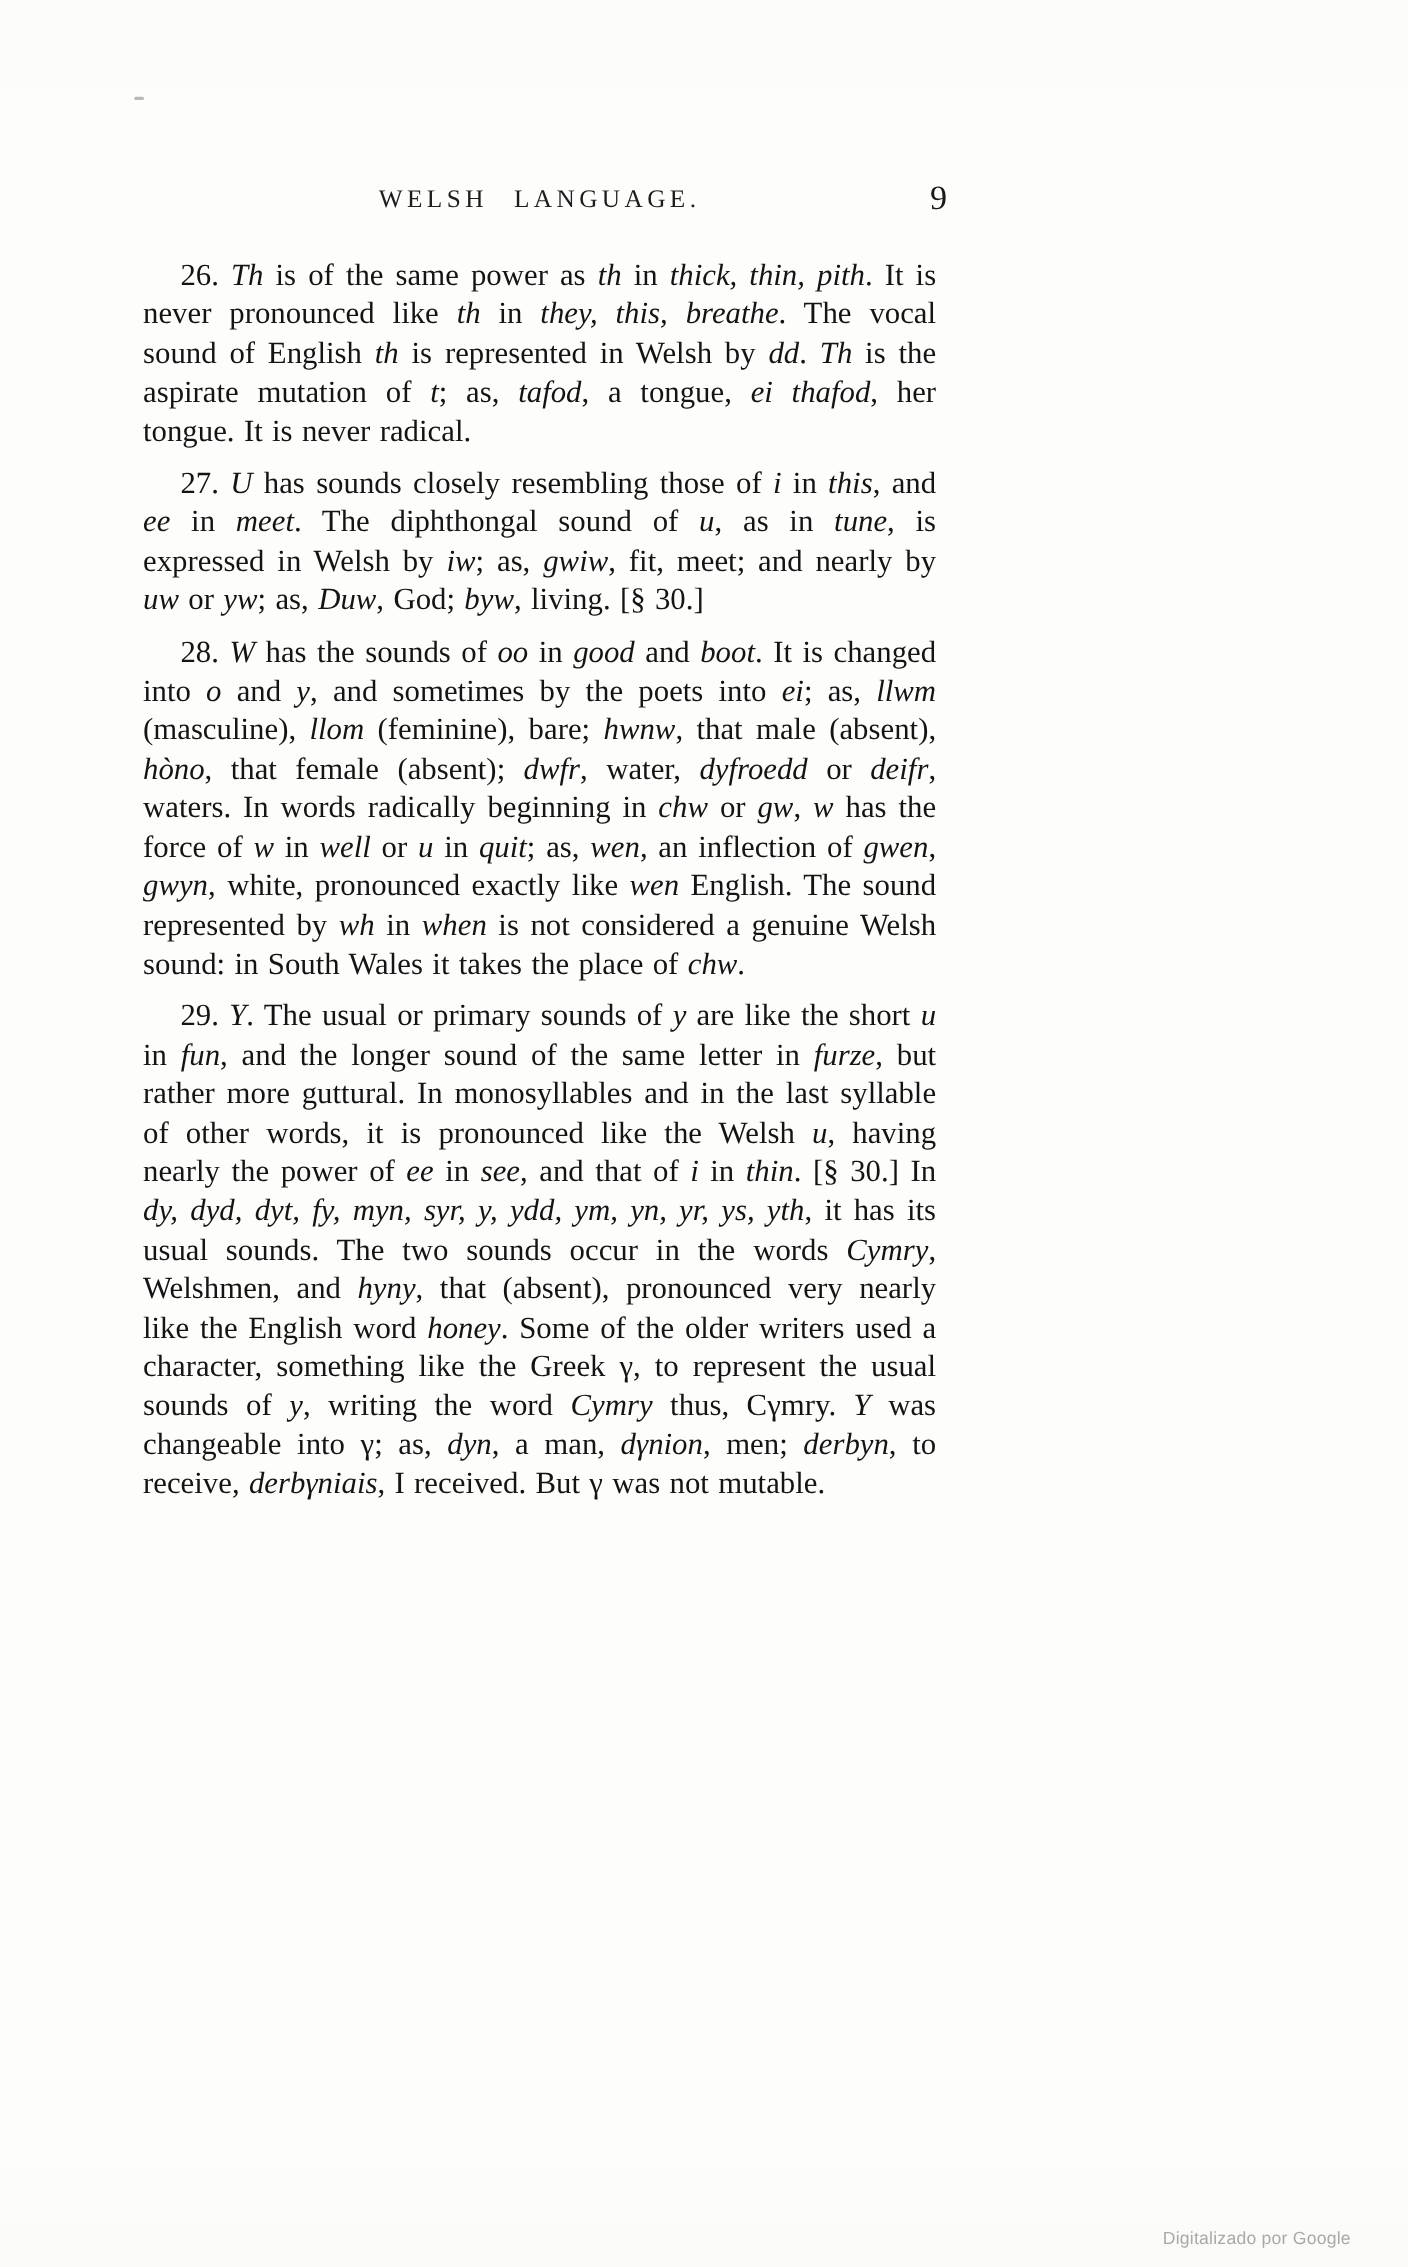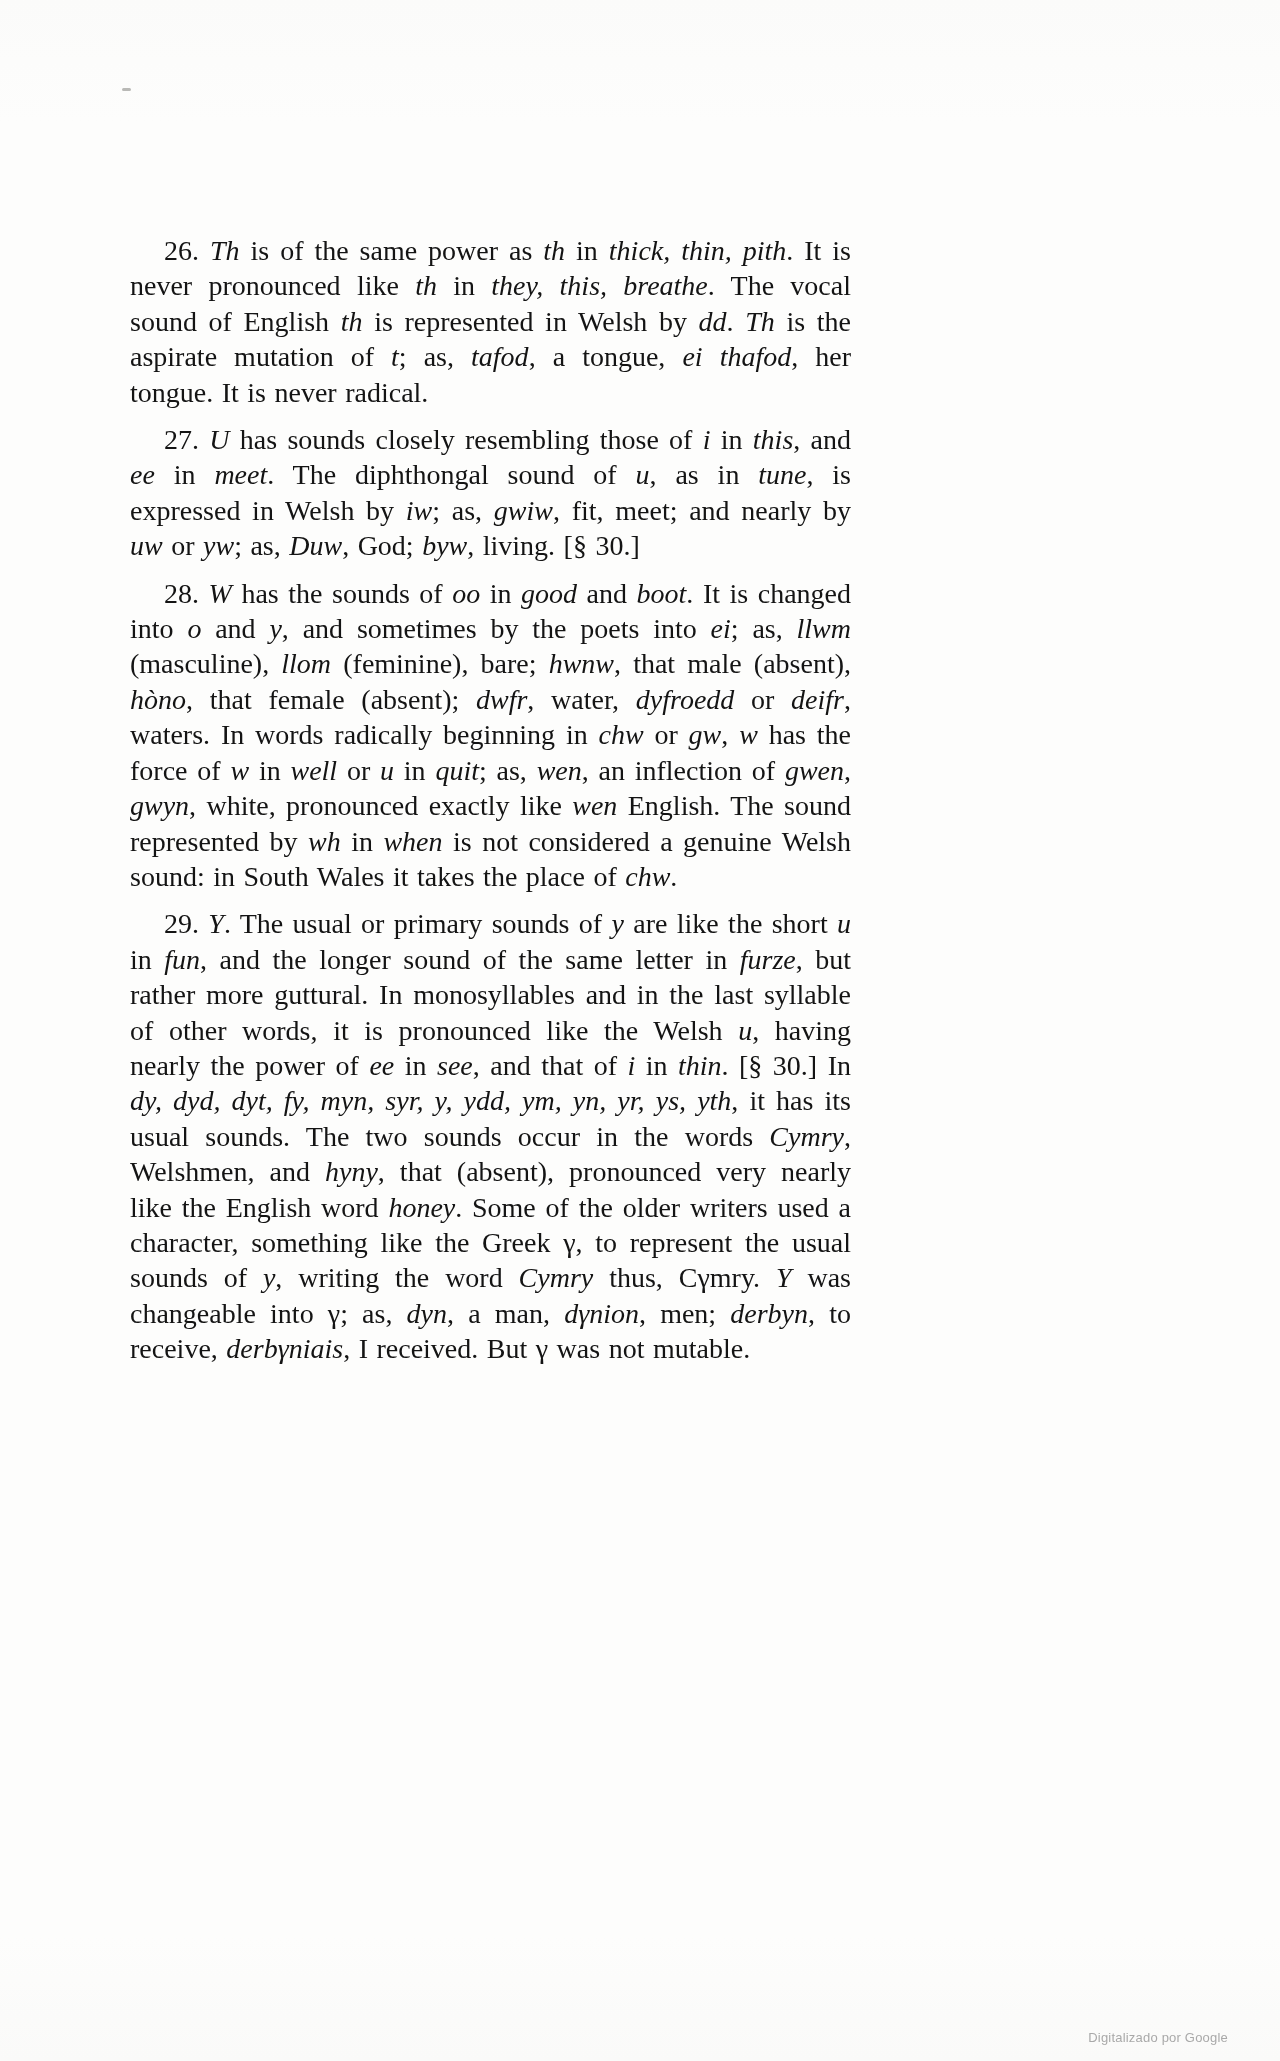--- a/index.html
+++ b/index.html
@@ -69,31 +69,35 @@
     color: #141414;
   }
   .para i {
     font-style: italic;
   }
   .watermark {
     position: absolute;
     right: 52px;
     bottom: 16px;
     font-family: "Liberation Sans", sans-serif;
-    font-size: 13px;
+    font-size: 16px;
     color: #a9a9a9;
     letter-spacing: 0.2px;
   }
 </style>
 </head>
 <body>
 
 <div class="page">
   <div class="scan-artifact"></div>
 
+  <div class="header">
+    <div class="running-head">WELSH LANGUAGE.</div>
+    <div class="page-number">9</div>
+  </div>
 
   <div class="text-block">
       <p class="para"><span>26. </span><i>Th</i><span> is of the same power as </span><i>th</i><span> in </span><i>thick, thin, pith</i><span>. It is never pronounced like </span><i>th</i><span> in </span><i>they, this, breathe</i><span>. The vocal sound of English </span><i>th</i><span> is represented in Welsh by </span><i>dd</i><span>. </span><i>Th</i><span> is the aspirate mutation of </span><i>t</i><span>; as, </span><i>tafod</i><span>, a tongue, </span><i>ei thafod</i><span>, her tongue. It is never radical.</span></p>
       <p class="para"><span>27. </span><i>U</i><span> has sounds closely resembling those of </span><i>i</i><span> in </span><i>this</i><span>, and </span><i>ee</i><span> in </span><i>meet</i><span>. The diphthongal sound of </span><i>u</i><span>, as in </span><i>tune</i><span>, is expressed in Welsh by </span><i>iw</i><span>; as, </span><i>gwiw</i><span>, fit, meet; and nearly by </span><i>uw</i><span> or </span><i>yw</i><span>; as, </span><i>Duw</i><span>, God; </span><i>byw</i><span>, living. [§ 30.]</span></p>
       <p class="para"><span>28. </span><i>W</i><span> has the sounds of </span><i>oo</i><span> in </span><i>good</i><span> and </span><i>boot</i><span>. It is changed into </span><i>o</i><span> and </span><i>y</i><span>, and sometimes by the poets into </span><i>ei</i><span>; as, </span><i>llwm</i><span> (masculine), </span><i>llom</i><span> (feminine), bare; </span><i>hwnw</i><span>, that male (absent), </span><i>hòno</i><span>, that female (absent); </span><i>dwfr</i><span>, water, </span><i>dyfroedd</i><span> or </span><i>deifr</i><span>, waters. In words radically beginning in </span><i>chw</i><span> or </span><i>gw</i><span>, </span><i>w</i><span> has the force of </span><i>w</i><span> in </span><i>well</i><span> or </span><i>u</i><span> in </span><i>quit</i><span>; as, </span><i>wen</i><span>, an inflection of </span><i>gwen</i><span>, </span><i>gwyn</i><span>, white, pronounced exactly like </span><i>wen</i><span> English. The sound represented by </span><i>wh</i><span> in </span><i>when</i><span> is not considered a genuine Welsh sound: in South Wales it takes the place of </span><i>chw</i><span>.</span></p>
       <p class="para"><span>29. </span><i>Y</i><span>. The usual or primary sounds of </span><i>y</i><span> are like the short </span><i>u</i><span> in </span><i>fun</i><span>, and the longer sound of the same letter in </span><i>furze</i><span>, but rather more guttural. In monosyllables and in the last syllable of other words, it is pronounced like the Welsh </span><i>u</i><span>, having nearly the power of </span><i>ee</i><span> in </span><i>see</i><span>, and that of </span><i>i</i><span> in </span><i>thin</i><span>. [§ 30.] In </span><i>dy, dyd, dyt, fy, myn, syr, y, ydd, ym, yn, yr, ys, yth</i><span>, it has its usual sounds. The two sounds occur in the words </span><i>Cymry</i><span>, Welshmen, and </span><i>hyny</i><span>, that (absent), pronounced very nearly like the English word </span><i>honey</i><span>. Some of the older writers used a character, something like the Greek γ, to represent the usual sounds of </span><i>y</i><span>, writing the word </span><i>Cymry</i><span> thus, Cγmry. </span><i>Y</i><span> was changeable into γ; as, </span><i>dyn</i><span>, a man, </span><i>dγnion</i><span>, men; </span><i>derbyn</i><span>, to receive, </span><i>derbγniais</i><span>, I received. But γ was not mutable.</span></p>
     </div>
 
   <div class="watermark">Digitalizado por Google</div>
 </div>

